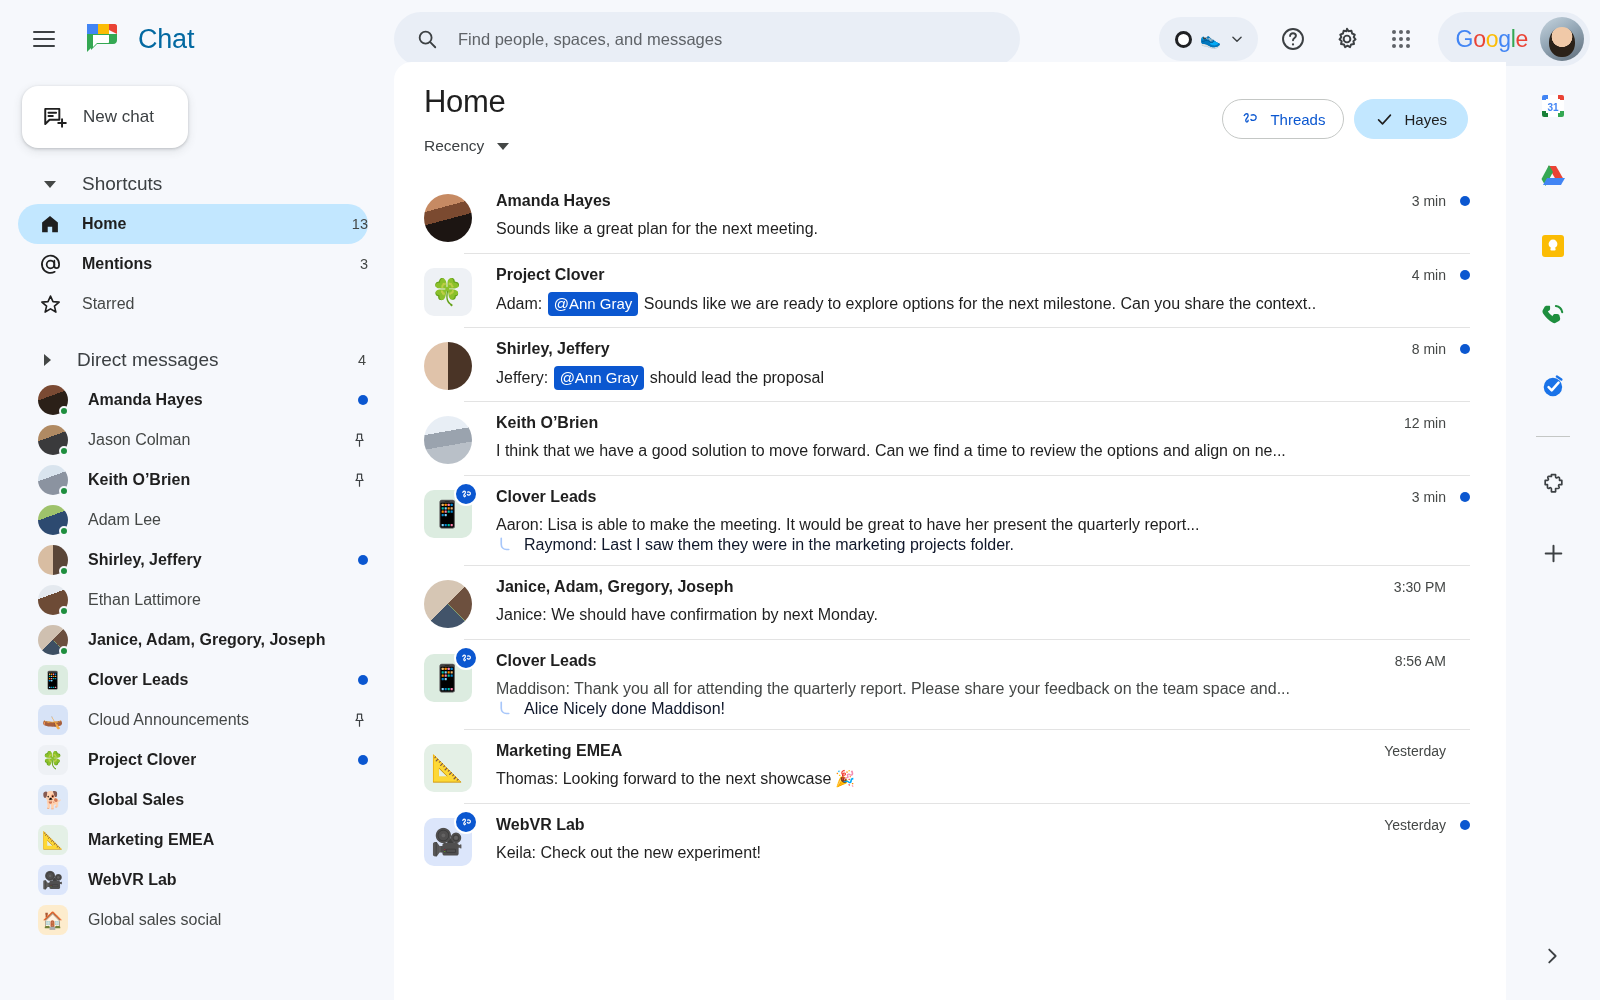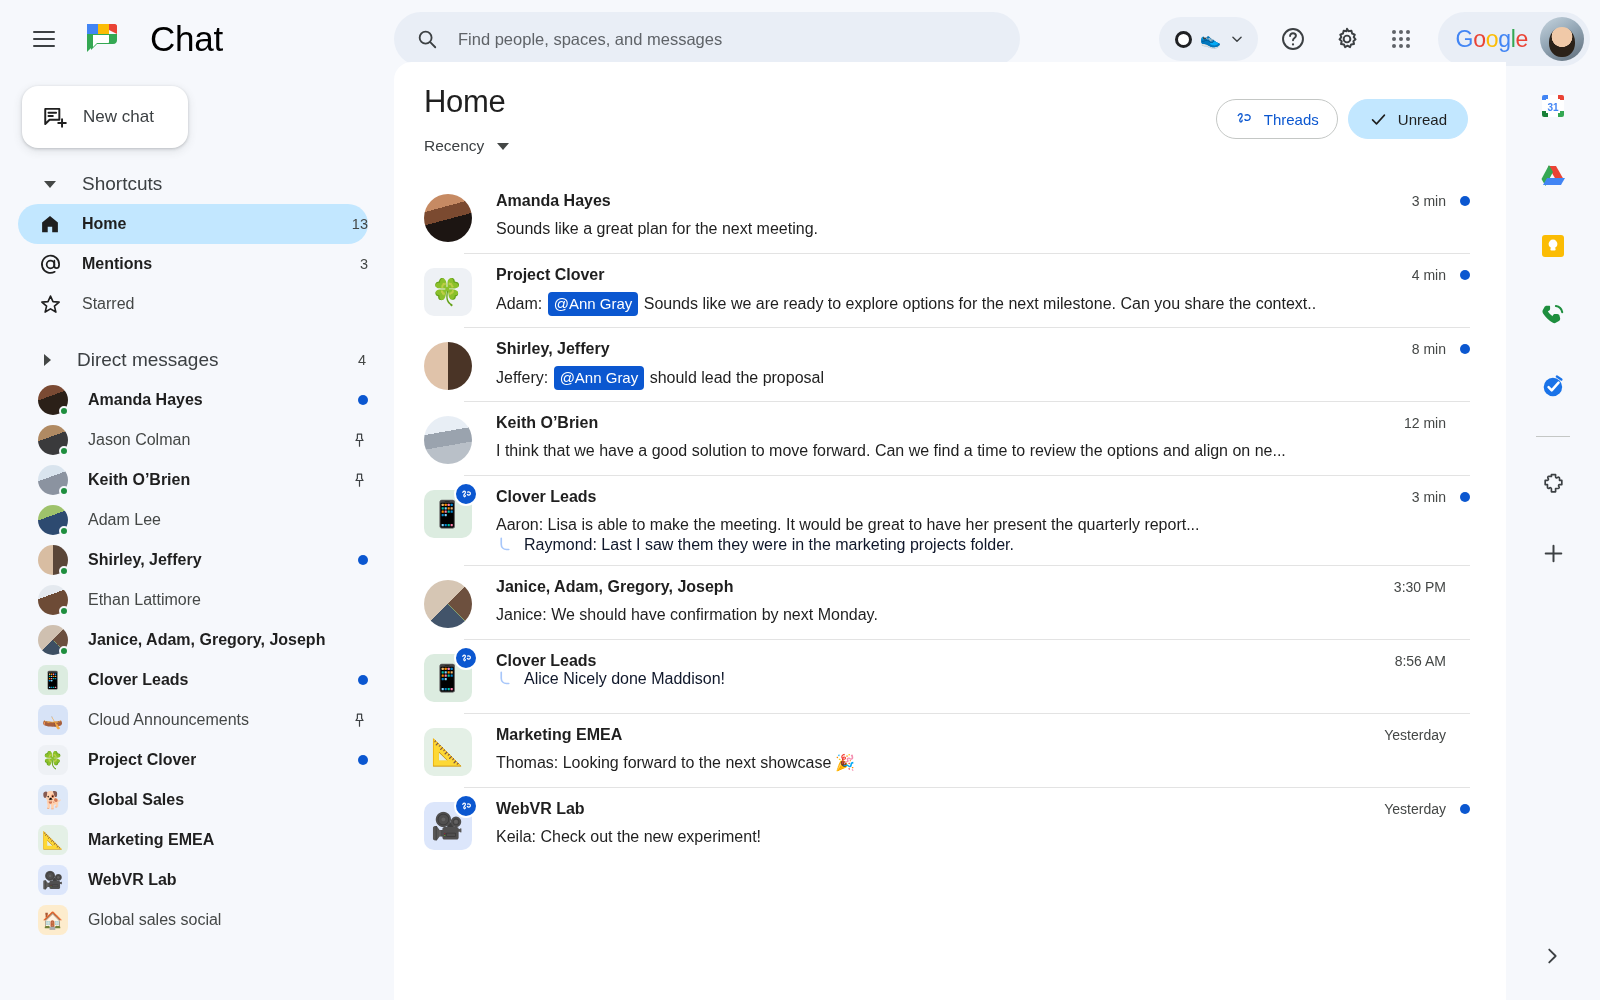--- a/index.html
+++ b/index.html
@@ -21,21 +21,21 @@
     width: 48px; height: 48px; margin-left: 20px;
     display: flex; flex-direction: column; justify-content: center;
     align-items: center; gap: 5px; cursor: pointer; border-radius: 50%;
   }
   .hamburger span { display: block; width: 22px; height: 2px; background: #3c4043; border-radius: 2px; }
 
   .brand { display: flex; align-items: center; margin-left: 14px; }
   .chat-logo { width: 40px; height: 40px; position: relative; }
   .chat-logo svg { width: 40px; height: 40px; display: block; }
   .brand-title {
-    font-size: 35px; color: #000000; margin-left: 28px;
+    font-size: 27px; color: #0369a1; margin-left: 16px;
     letter-spacing: -0.2px; font-weight: 400;
   }
 
   
   .search-wrap {
     position: absolute; left: 394px; top: 12px;
     width: 626px; height: 54px;
     background: #e9eef6; border-radius: 28px;
     display: flex; align-items: center; cursor: text;
   }
@@ -481,21 +481,21 @@
           <svg width="19" height="19" viewBox="0 0 24 24" fill="none" stroke="#0b57d0" stroke-width="1.7" stroke-linecap="round">
             <path d="M4 7c2-3 5-3 5 0s-3 3-3 6 3 3 3 0"></path>
             <path d="M13 6.5c3.5-1.5 7 .5 6 4-.8 2.8-5 3.5-6.5 1.5"></path>
           </svg>
           <span>Threads</span>
         </div>
         <div class="btn-unread">
           <svg width="19" height="19" viewBox="0 0 24 24" fill="none" stroke="#1f1f1f" stroke-width="2" stroke-linecap="round" stroke-linejoin="round">
             <path d="M4.5 12.5l5 5 10-11"></path>
           </svg>
-          <span>Unread</span>
+          <span>Hayes</span>
         </div>
       </div>
       <div class="sort-row">
         <span class="lbl">Recency</span>
         <span class="tri tri-down"></span>
       </div>
     </div>
 
     <div class="convlist">
 
@@ -608,20 +608,21 @@
                 <path d="M14 7.5c3-1 6 .5 5 3.5-.8 2.2-4 2.8-5.5 1"></path>
             </svg>
           </div>
         </div>
         <div class="conv-body">
           <div class="conv-top">
             <div class="conv-name">Clover Leads</div>
             <div class="conv-time">8:56 AM</div>
             <div class="conv-unread hidden"></div>
           </div>
+          <div class="conv-snip muted">Maddison: Thank you all for attending the quarterly report. Please share your feedback on the team space and...</div>
           <div class="conv-reply">
             <svg class="reply-arrow" viewBox="0 0 24 24" fill="none" stroke="#a8c7fa" stroke-width="2.2" stroke-linecap="round">
               <path d="M7 3v8c0 4 3 7 7 7h3"></path>
             </svg>
             <span>Alice Nicely done Maddison!</span>
           </div>
         </div>
       </div>
 
       <div class="conv">

